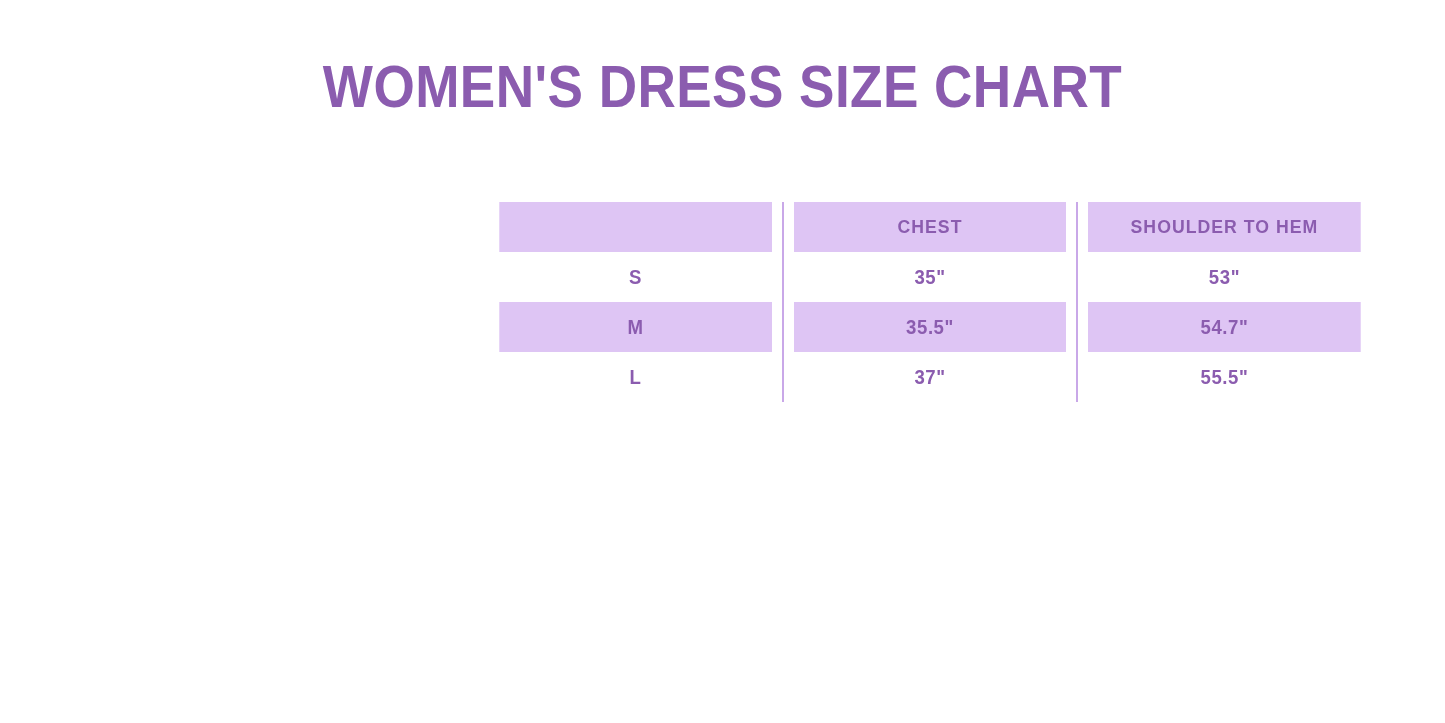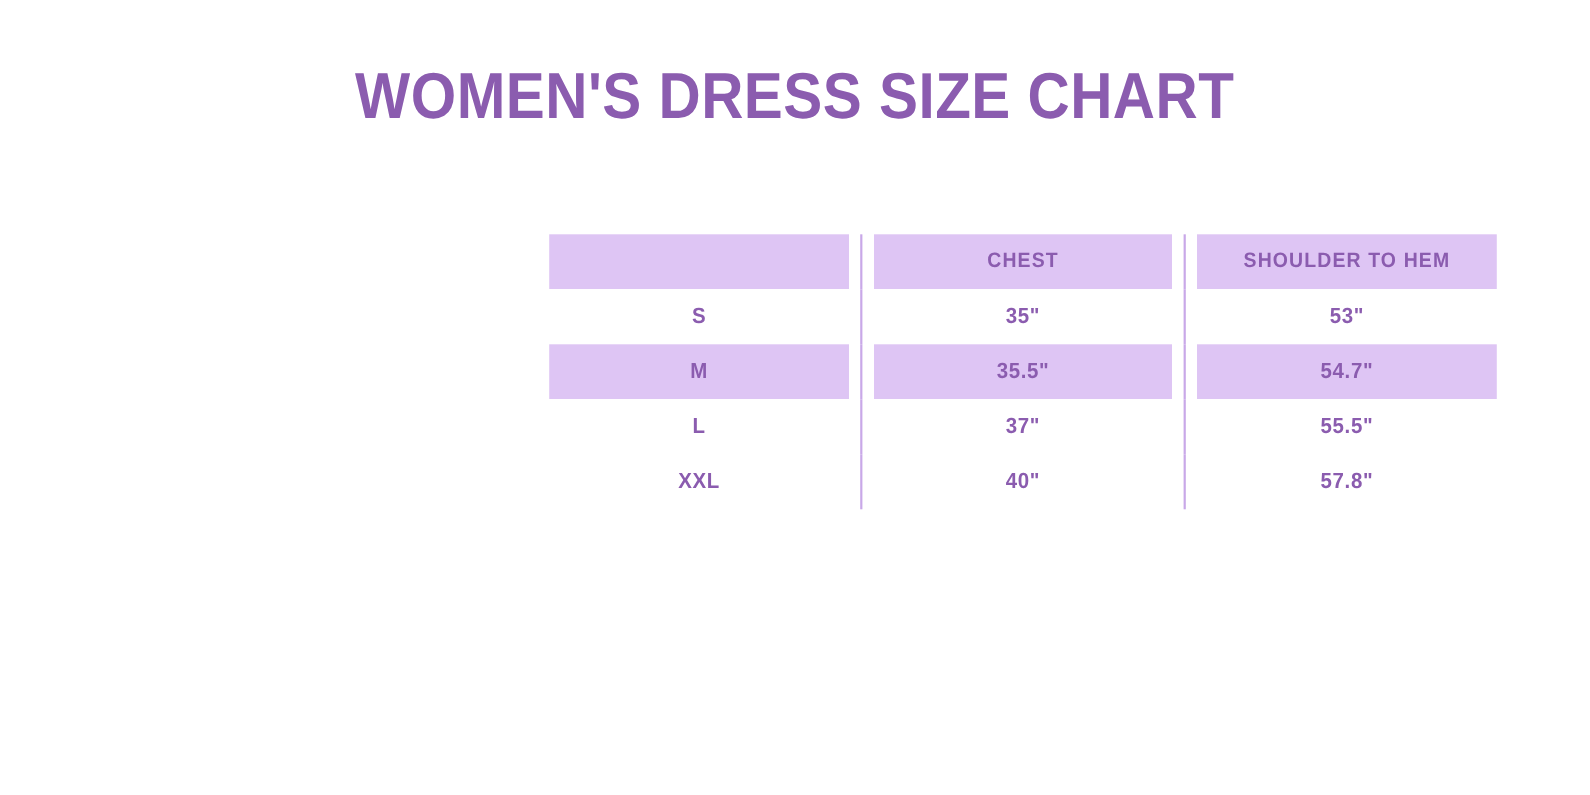--- a/index.html
+++ b/index.html
@@ -28,21 +28,21 @@
     color: #8B5CAF;
     transform: scaleX(0.90);
     transform-origin: center top;
     line-height: 1.0;
     white-space: nowrap;
   }
 
   #size-table {
     position: absolute;
     left: 489px;
-    top: 213px;
+    top: 202px;
     width: 882px;
     border-collapse: collapse;
     table-layout: fixed;
   }
 
   #size-table col.c-size { width: 294px; }
   #size-table col.c-chest { width: 294px; }
   #size-table col.c-hem { width: 294px; }
 
   #size-table th,
@@ -108,19 +108,14 @@
     <tr class="band">
       <td class="col-size">M</td>
       <td class="col-chest">35.5"</td>
       <td class="col-hem">54.7"</td>
     </tr>
     <tr class="plain">
       <td class="col-size">L</td>
       <td class="col-chest">37"</td>
       <td class="col-hem">55.5"</td>
     </tr>
-    <tr class="plain">
-      <td class="col-size">XXL</td>
-      <td class="col-chest">40"</td>
-      <td class="col-hem">57.8"</td>
-    </tr>
   </tbody>
 </table>
 
 </body></html>

